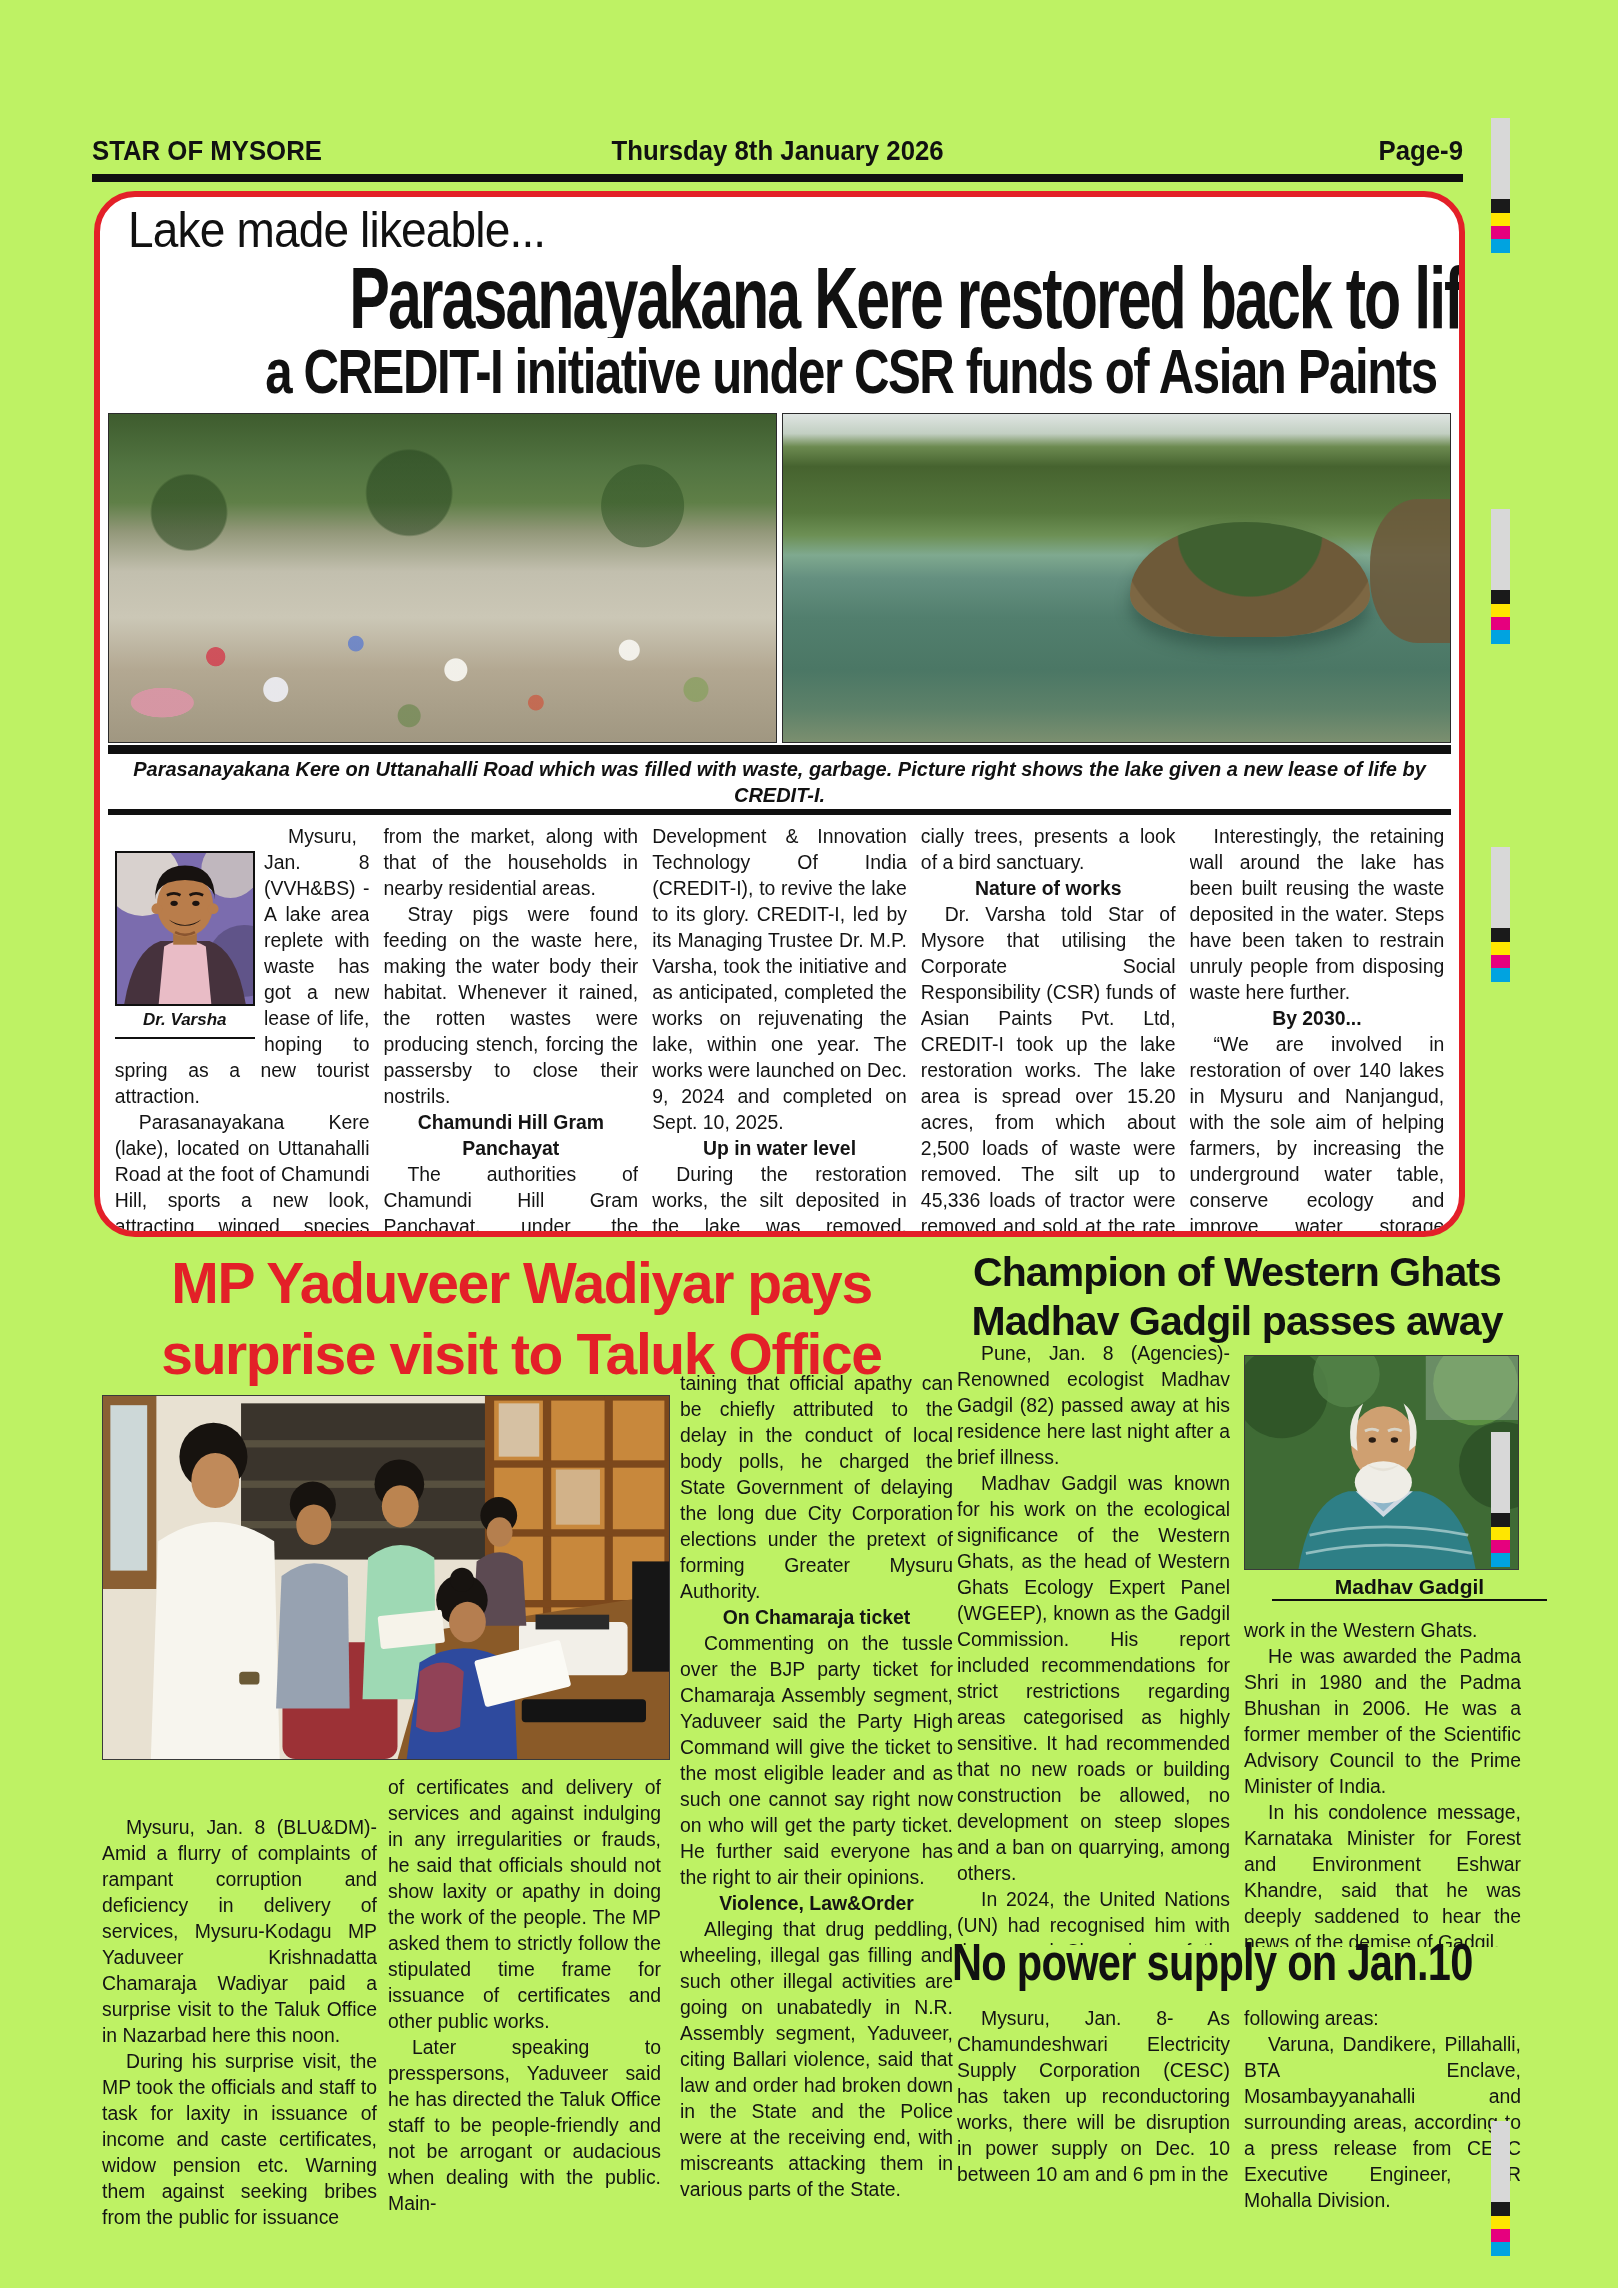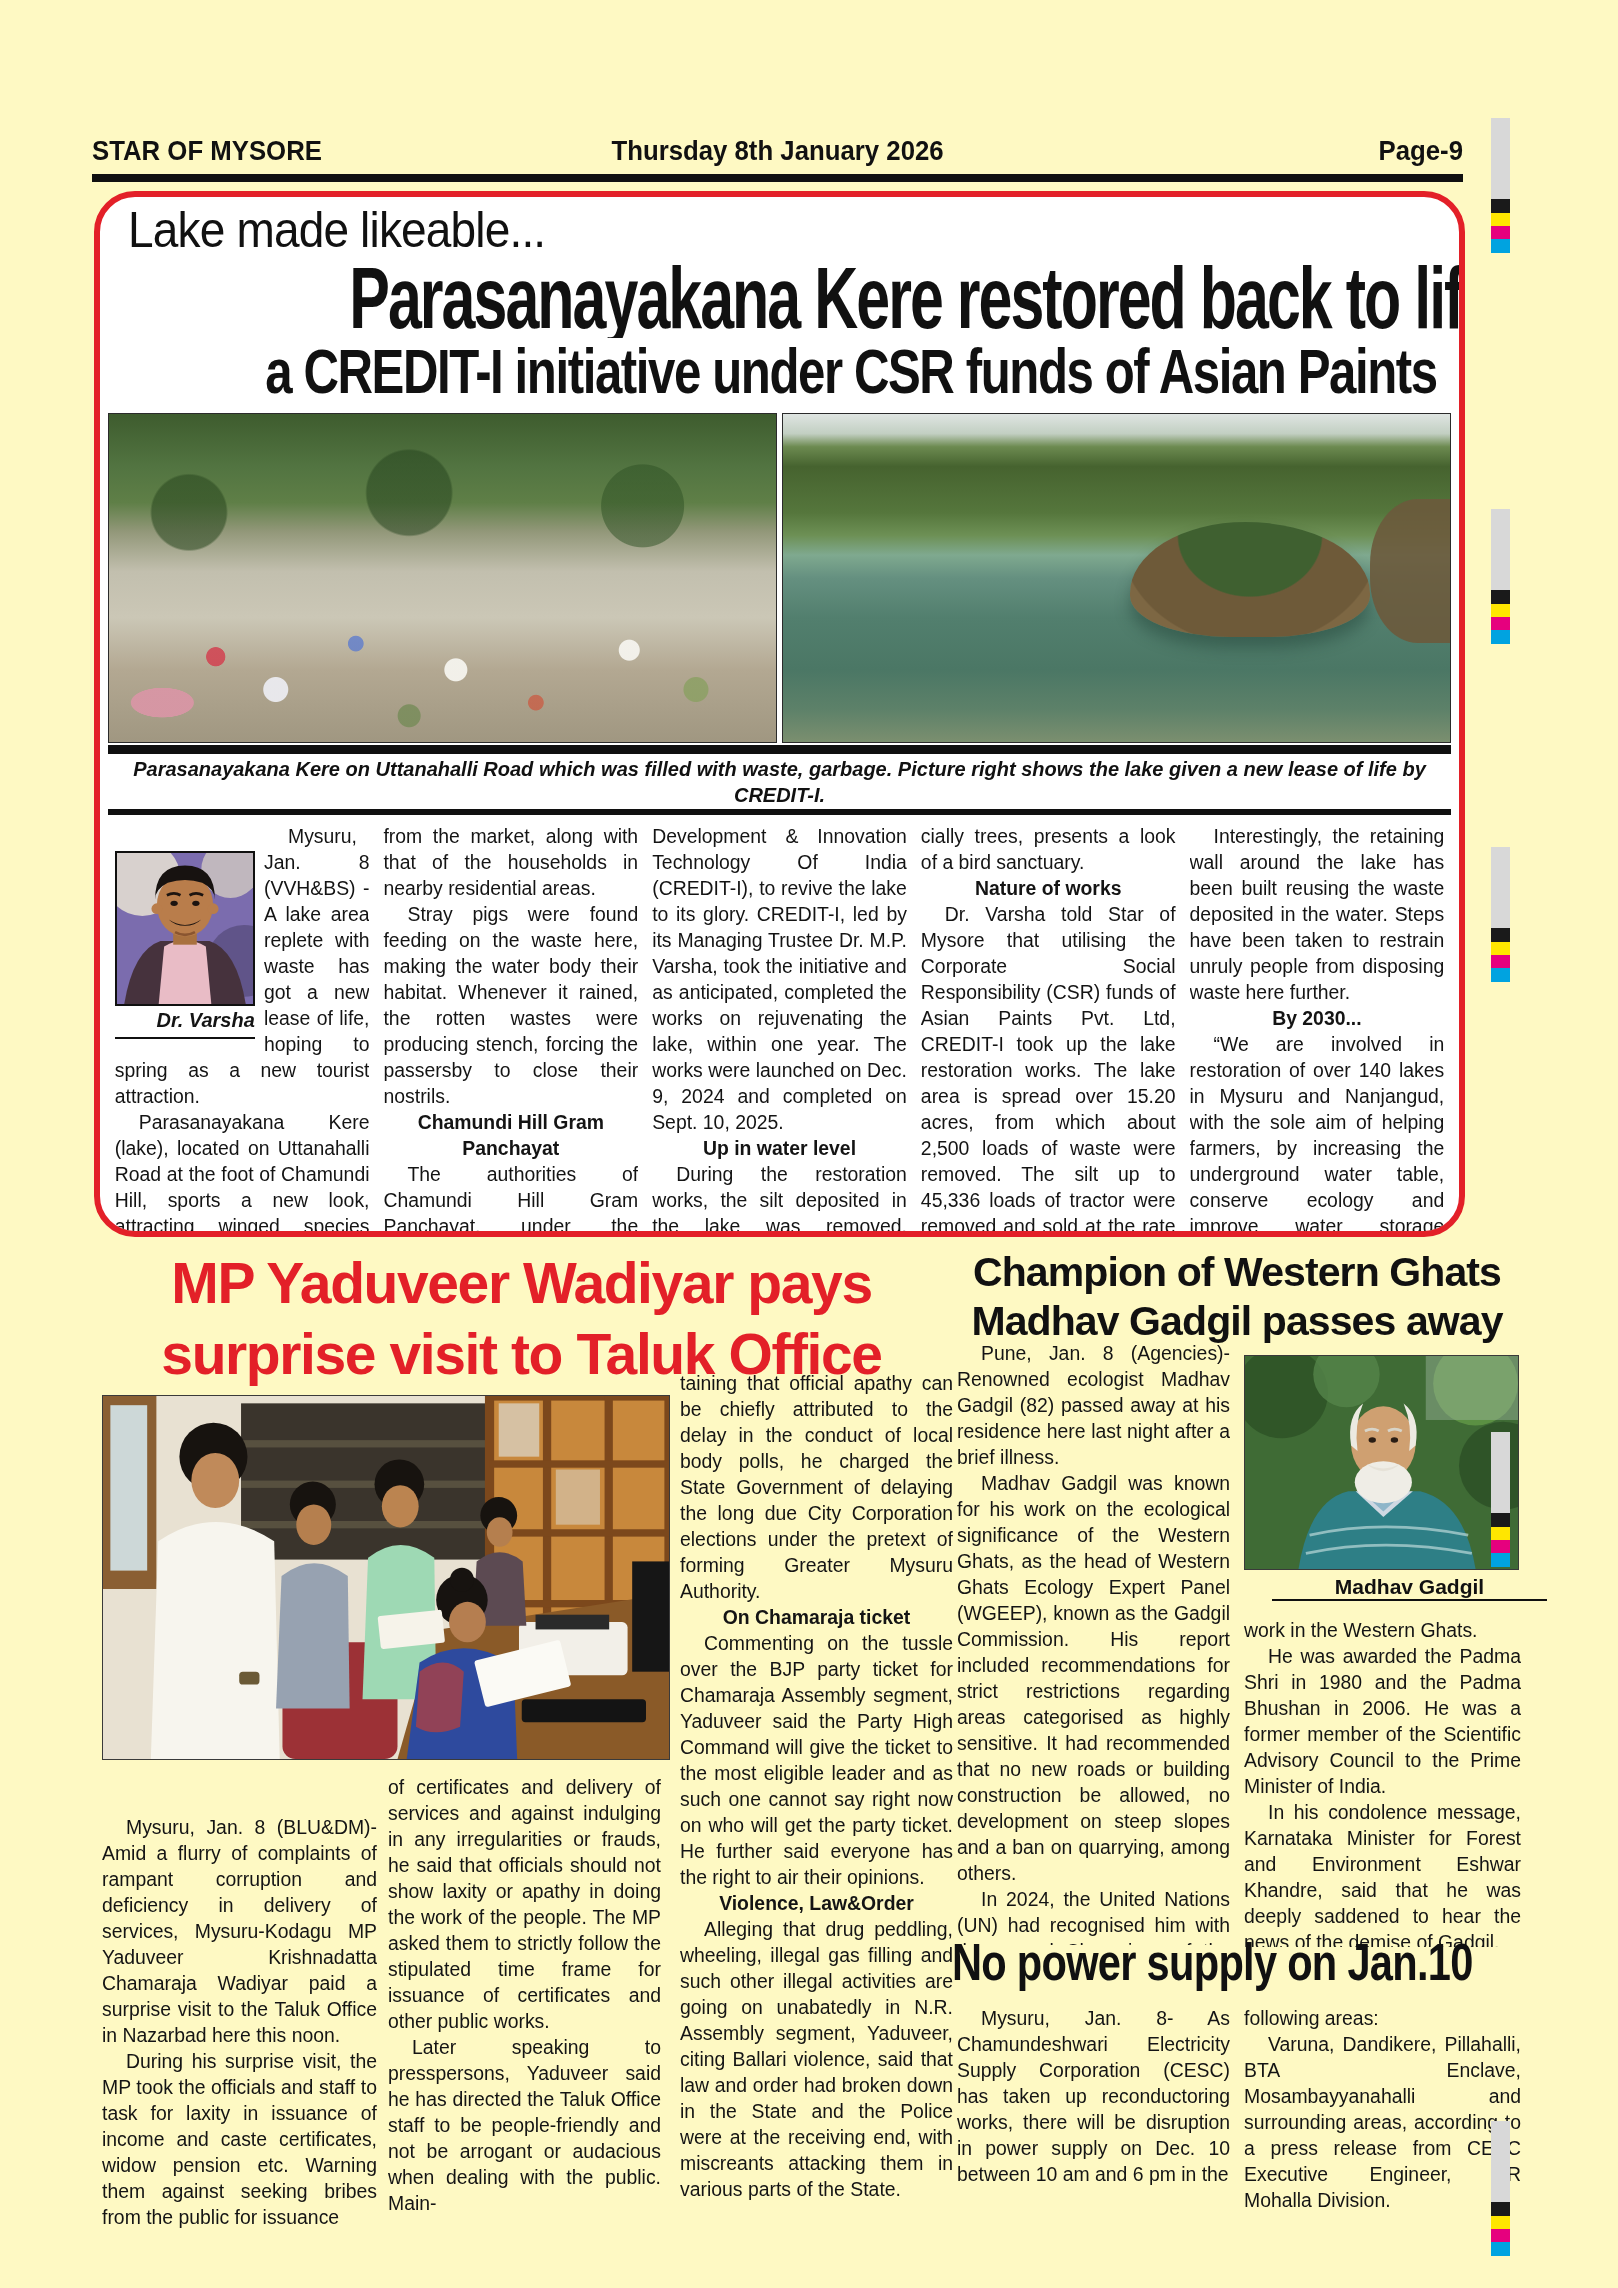--- a/index.html
+++ b/index.html
@@ -1,18 +1,18 @@
 <!DOCTYPE html>
 <html style="font-size:14.8px"><head>
 <meta charset="utf-8">
 <style>
   * { margin:0; padding:0; box-sizing:border-box; }
   html,body { background:#ffffff; }
   body { font-family:"Liberation Sans", sans-serif; color:#111; }
-  .page { position:relative; width:1619px; height:2289px; background:#fef9c3; overflow:hidden; }
+  .page { position:relative; width:1619px; height:2289px; background:#bef264; overflow:hidden; }
 
   
   .masthead-row { position:absolute; top:135px; left:92px; width:1371px; display:flex; align-items:baseline; font-weight:bold; font-size:28px; }
   .masthead-row .left  { flex:1; text-align:left; transform:scaleX(.92); transform-origin:left; }
   .masthead-row .mid   { flex:0 0 auto; transform:scaleX(.92); }
   .masthead-row .right { flex:1; text-align:right; transform:scaleX(.92); transform-origin:right; }
   .header-rule { position:absolute; top:174px; left:92px; width:1371px; height:8.3px; background:#101010; }
 
   
   .red-box { position:absolute; top:191px; left:94px; width:1371px; height:1046px; border:6.5px solid #e32028; border-radius:41px; overflow:hidden; background:#fff; }
@@ -53,21 +53,21 @@
   
   .colflow, .col { font-size:19.4px; line-height:26px; text-align:justify; color:#141414; }
   .body-p { text-indent:24px; margin:0; }
   .body-p.cont { text-indent:0; }
   .sub-head { text-align:center; font-weight:bold; margin:0; text-indent:0; }
 
   
   .inset { float:left; width:140px; margin:28px 9.2px 3.7px 0; }
   .inset-photo { height:155px; border:2.8px solid #101010; overflow:hidden; }
   .inset-photo svg { display:block; width:100%; height:100%; }
-  .inset-caption { font-size:20px; font-weight:bold; font-style:italic; text-align:right; padding:0.9px 0 3.7px; border-bottom:2.8px solid #101010; }
+  .inset-caption { font-size:17px; font-weight:bold; font-style:italic; text-align:center; padding:0.9px 0 3.7px; border-bottom:2.8px solid #101010; }
 
   
   .mp-headline { position:absolute; top:1248px; left:97px; width:849px; text-align:center; color:#e32028; font-weight:bold; font-size:57px; line-height:71px; letter-spacing:-1.4px; }
   .mp-headline div { white-space:nowrap; }
   .mp-photo { position:absolute; top:1395px; left:102px; width:568px; height:365px; border:0.9px solid #3a3a3a; overflow:hidden; }
   .mp-photo svg { display:block; width:100%; height:100%; }
   .abs-col { position:absolute; overflow:hidden; }
   .mp-col1 { top:1774px; left:102px;  width:275px; height:441px;margin-top:40px; }
   .mp-col2 { top:1774px; left:388px;  width:273px; height:441px; }
   .mp-col3 { top:1370px; left:680px;  width:273px; height:858px; }

